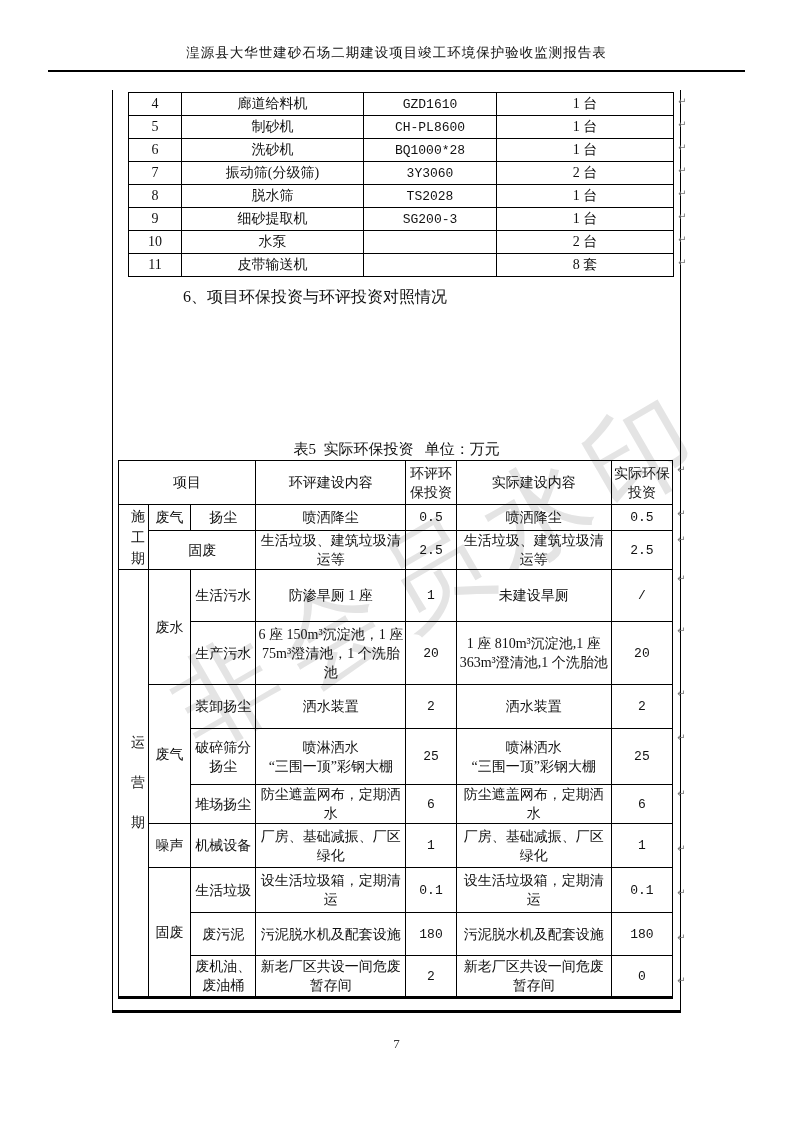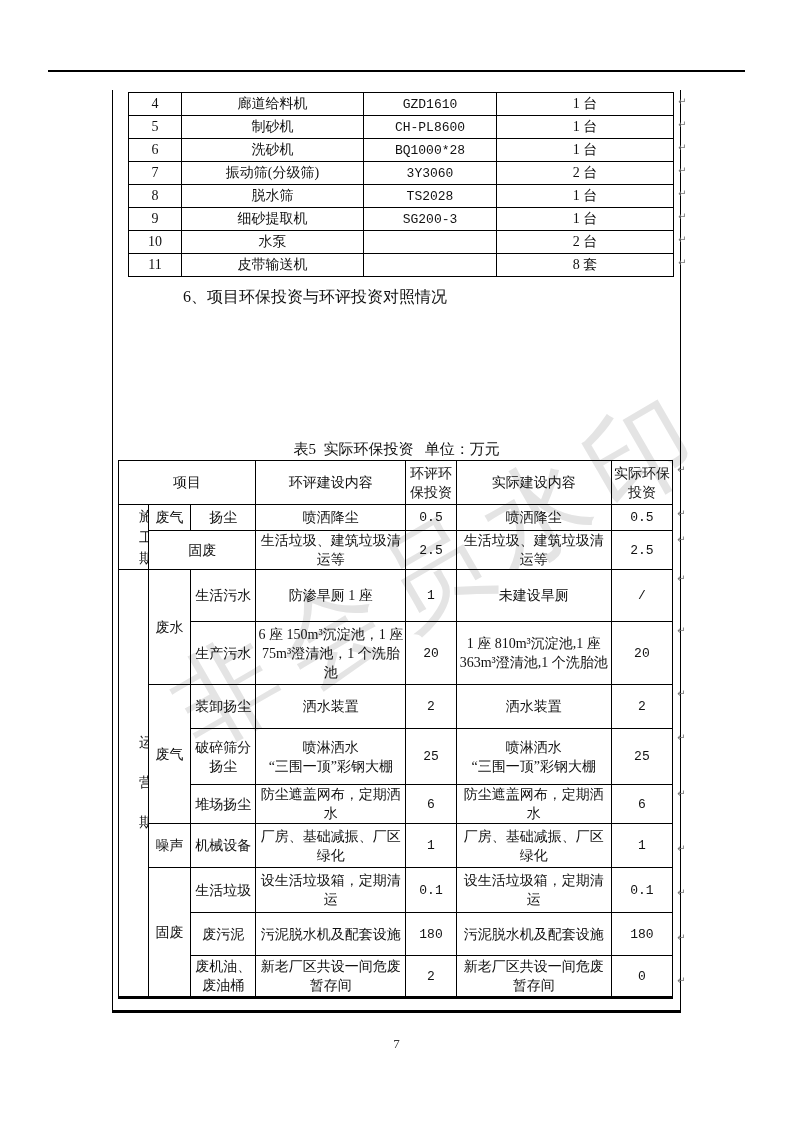--- a/index.html
+++ b/index.html
@@ -40,37 +40,38 @@
   .t5-title {
     position:absolute; left:112px; top:440px; width:569px; text-align:center;
     font-weight:normal; font-size:15px; white-space:pre; z-index:1;
   }
 
   
   .t5 { left:118px; top:460px; width:555px; font-size:14px; border-bottom:3px solid #000; }
   .t5 td { padding:0 2px; line-height:19px; }
   .t5 .content { white-space:pre-line; }
   .t5 .num { font-family:"Liberation Mono","DejaVu Sans Mono",monospace; font-size:13px; }
-  .t5 .vert { width:30px; word-break:break-all; padding:0 20px; }
+  .t5 .vert { width:30px; word-break:break-all; padding:0 12px; }
   .t5 .vert.tight { line-height:21px; }
   .t5 .vert.loose { line-height:40px; }
 
   .page-number { position:absolute; left:0; top:1036px; width:793px; text-align:center; font-size:13px; color:#333; z-index:1; }
   .pilcrow {
     position:absolute; font-size:10px; color:#777; z-index:2; line-height:10px;
     font-family:"DejaVu Sans","Liberation Sans",sans-serif;
   }
 </style>
 </head>
 <body>
 
 <div class="page">
 
   <div class="watermark">非会员水印</div>
 
+  <div class="header-title">湟源县大华世建砂石场二期建设项目竣工环境保护验收监测报告表</div>
   <div class="header-rule"></div>
 
   <div class="frame"></div>
 
   <table class="equip">
     <colgroup>
         <col style="width:53px">
         <col style="width:182px">
         <col style="width:133px">
         <col style="width:177px">

